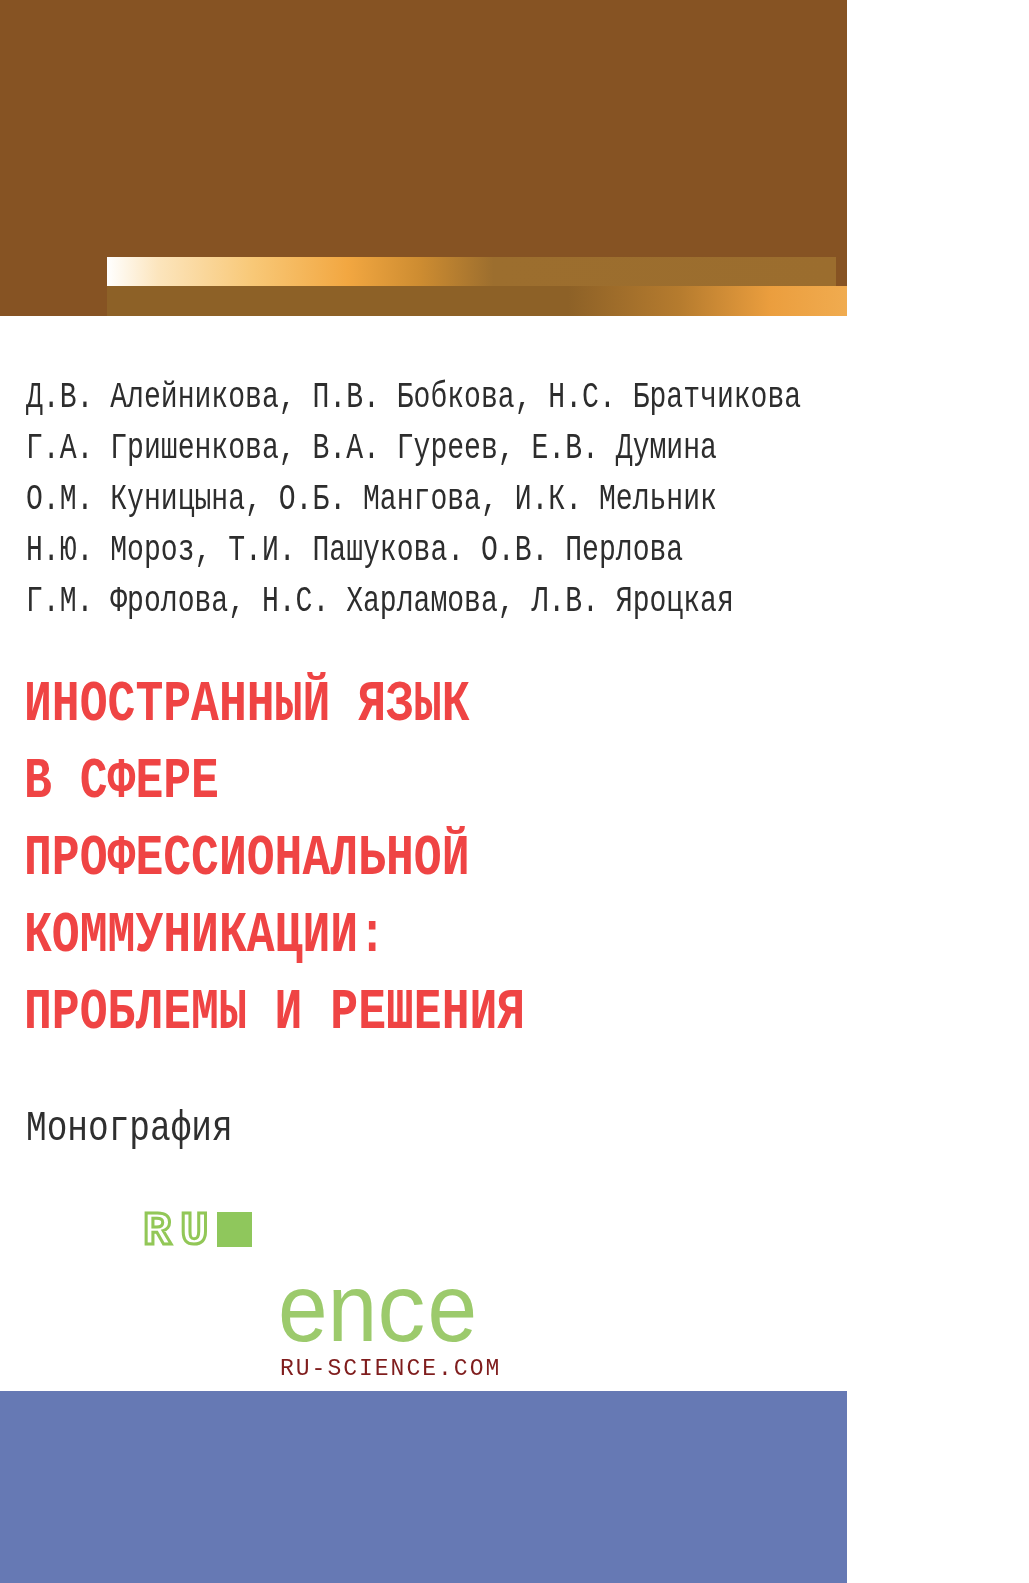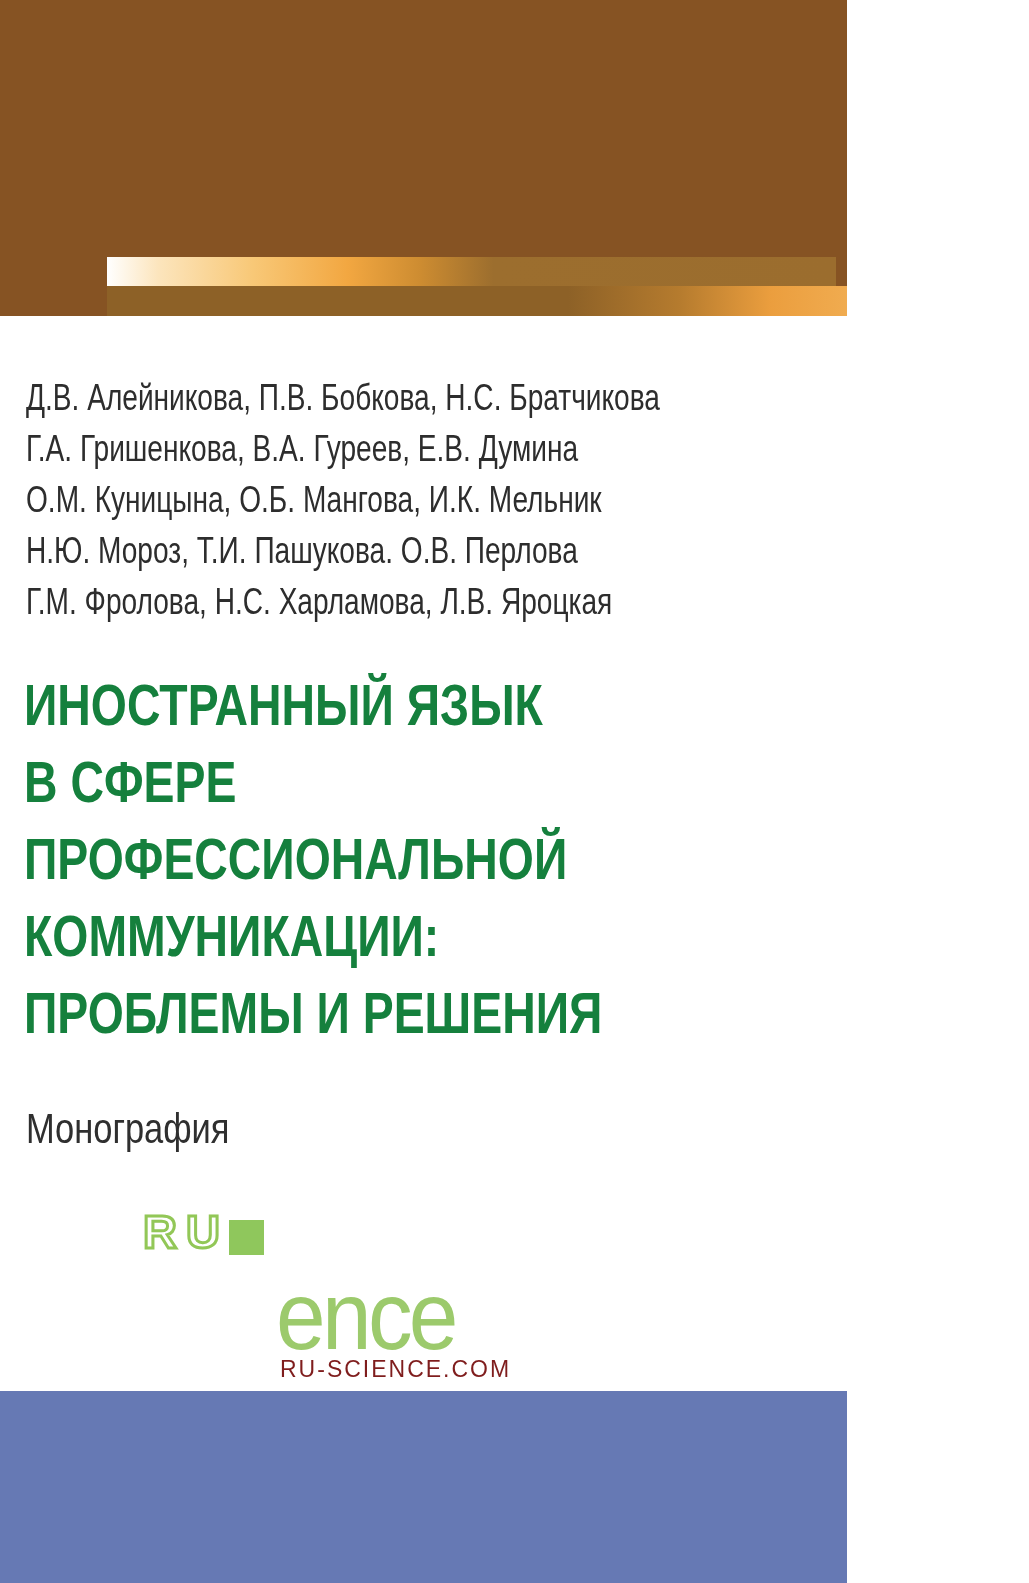--- a/index.html
+++ b/index.html
@@ -2,21 +2,21 @@
 <html><head>
 <meta charset="utf-8">
 <style>
   html, body { margin: 0; padding: 0; background: #ffffff; }
   .page {
     position: relative;
     width: 847px;
     height: 1583px;
     background: #ffffff;
     overflow: hidden;
-    font-family: Liberation Sans, sans-serif;
+    font-family: Liberation Mono, monospace;
   }
 
   
   .banner {
     position: absolute;
     top: 0; left: 0;
     width: 1029px; height: 316px;
     background: #865323;
   }
   .stripe-top {
@@ -52,21 +52,21 @@
     color: #2d2d2d;
   }
 
   
   .book-title {
     position: absolute;
     left: 24px; top: 666px;
     font-size: 58px;
     font-weight: 700;
     line-height: 77px;
-    color: #15803d;
+    color: #ef4444;
   }
   .book-title .cond { transform: scaleX(0.8); }
 
   
   .subtitle {
     position: absolute;
     left: 26px; top: 1104px;
     font-size: 42px;
     line-height: 1.2;
     color: #2f2f2f;
@@ -77,21 +77,21 @@
   
   .logo {
     position: absolute;
     left: 48px; top: 1205px;
     width: 460px; height: 195px;
   }
   .ru-row {
     position: absolute;
     left: 95px; top: 3px;
     display: flex;
-    align-items: flex-end;
+    align-items: flex-start;
   }
   .ru-text {
     font-size: 47px;
     font-weight: 700;
     line-height: 1;
     letter-spacing: 9px;
     color: #92c757;
     -webkit-text-fill-color: #ffffff;
     -webkit-text-stroke: 3px #92c757;
   }

